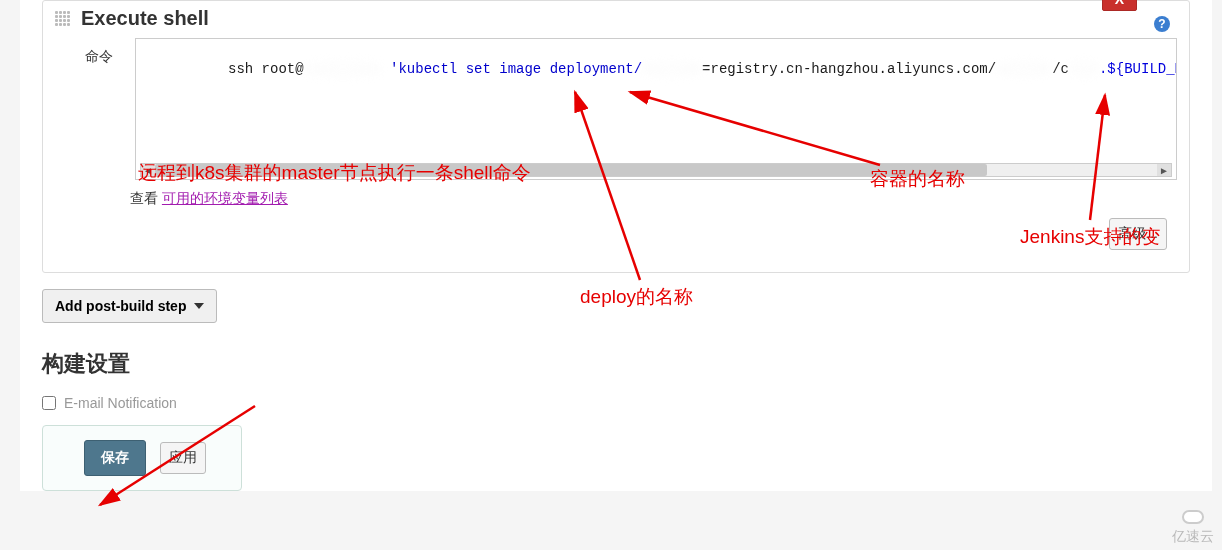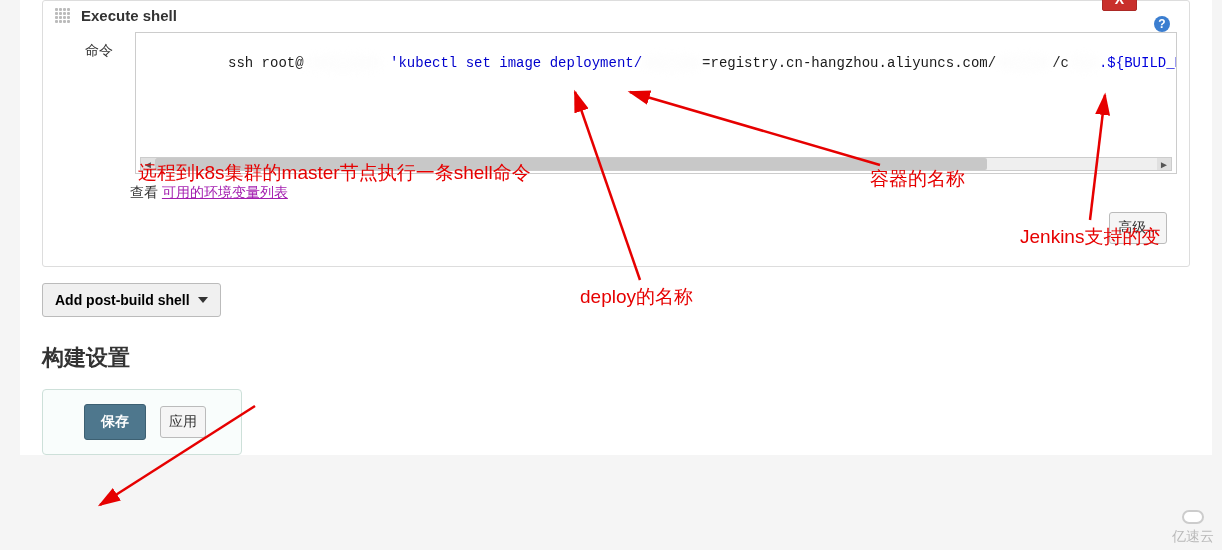--- a/index.html
+++ b/index.html
@@ -4,21 +4,21 @@
   <style>
     * { box-sizing: border-box; margin: 0; padding: 0; }
     body { font-family: Arial, "Microsoft YaHei", sans-serif; background: #f5f5f5; width: 1222px; height: 550px; position: relative; overflow: hidden; }
 
     .main-panel { background: #fff; margin-left: 20px; margin-right: 10px; padding: 0; }
     .section-box { border: 1px solid #ddd; margin: 0 22px 10px 22px; padding: 6px 12px 14px 12px; position: relative; background: #fff; border-radius: 3px; }
 
     .titlebar { display: flex; align-items: center; gap: 10px; margin-bottom: 8px; }
     .drag-icon { width: 16px; height: 16px; display: grid; grid-template-columns: repeat(4, 3px); grid-template-rows: repeat(4, 3px); gap: 1px; }
     .drag-icon span { background: #bbb; width: 3px; height: 3px; border-radius: 1px; }
-    .section-title { font-weight: bold; font-size: 15px; color: #333; }
+    .section-title { font-weight: bold; font-size: 20px; color: #333; }
 
     .delete-btn { position: absolute; top: -14px; right: 52px; background: #c9302c; color: #fff; border: 1px solid #ac2925; padding: 0 12px; height: 24px; font-weight: bold; border-radius: 2px; cursor: pointer; font-size: 14px; }
     .help-icon { position: absolute; top: 14px; right: 18px; width: 18px; height: 18px; }
 
     .field-row { display: flex; align-items: flex-start; gap: 16px; margin: 6px 0 6px 30px; }
     .field-label { min-width: 34px; font-size: 14px; color: #333; padding-top: 10px; }
 
     .code-box { flex: 1; border: 1px solid #ccc; background: #fff; position: relative; height: 142px; overflow: hidden; }
     .code-line { font-family: Consolas, "Courier New", monospace; font-size: 14px; padding: 6px 8px; white-space: pre; color: #000; height: 120px; overflow: hidden; position: relative; }
     .code-line .cmd { color: #1a1a1a; }
@@ -111,26 +111,30 @@
     <div class="see-row">
       <span>查看 </span><a href="#">可用的环境变量列表</a>
     </div>
 
     <div class="advanced-btn-row">
       <button class="btn">高级...</button>
     </div>
   </div>
 
   <div class="add-step-btn">
-    <span>Add post-build shell</span>
+    <span>Add post-build step</span>
     <span class="caret-down"></span>
   </div>
 
   <div class="build-settings-heading">构建设置</div>
 
+  <div class="email-row">
+    <input type="checkbox" style="">
+    <span>E-mail Notification</span>
+  </div>
 
   <div class="footer-bar">
     <button class="btn-primary">保存</button>
     <button class="btn">应用</button>
   </div>
 
 </div>
 
 <div class="anno" style="left:138px; top:160px;">远程到k8s集群的master节点执行一条shell命令</div>
 <div class="anno" style="left:870px; top:166px;">容器的名称</div>

